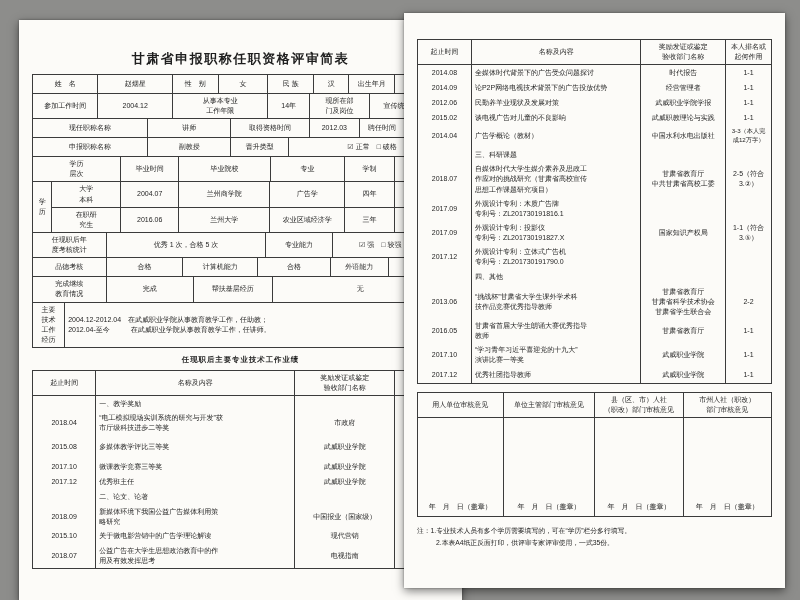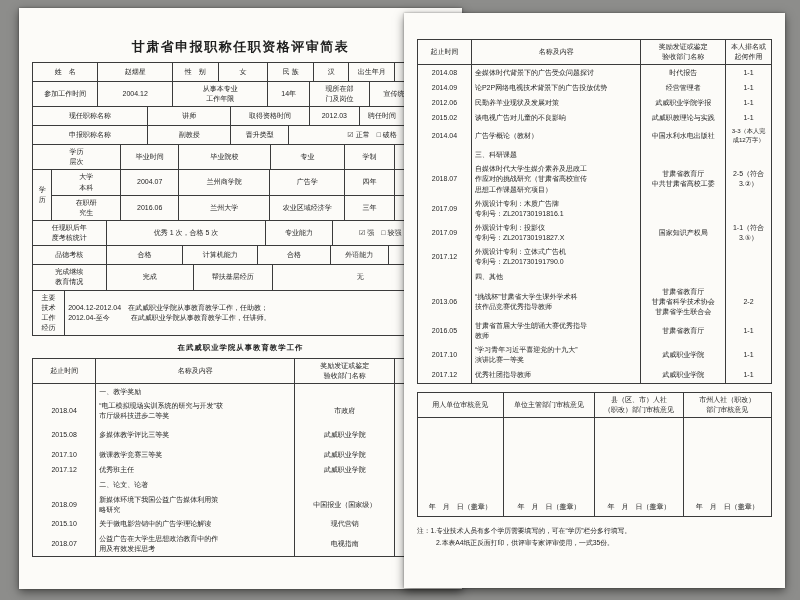--- a/index.html
+++ b/index.html
@@ -7,21 +7,21 @@
     width:800px;height:600px;overflow:hidden;
     background:#8d8d8b;
     font-family:"Liberation Sans","DejaVu Sans",sans-serif;
     color:#1e1e1e;
   }
   .page{
     position:absolute;background:#fcfbf8;
     box-shadow:0 3px 9px rgba(0,0,0,.5),0 0 2px rgba(0,0,0,.35);
     font-size:7px;line-height:1.45;
   }
-  #p1{left:19px;top:8px;width:443px;height:581px;}
+  #p1{left:19px;top:20px;width:443px;height:581px;}
   #p2{left:404px;top:13px;width:381px;height:575px;}
   .inner{padding:0 13px;}
   .title{font-weight:bold;font-size:13px;text-align:center;letter-spacing:1.5px;margin:30px 0 5px;}
   .sec{text-align:center;font-size:7.4px;font-weight:bold;letter-spacing:1px;margin:7px 0 4px;}
   .tb{border:1px solid #3b3b3b;}
   .r{display:flex;align-items:stretch;}
   .tb > .r + .r{border-top:1px solid #3b3b3b;}
   .tb > .bd{border-top:1px solid #3b3b3b;}
   .sub{display:flex;flex-direction:column;}
   .sub > .r + .r{border-top:1px solid #3b3b3b;}
@@ -156,21 +156,21 @@
       <div class="r">
         <div class="c" style="width:7.5%">主要
 技术
 工作
 经历</div>
         <div class="c cl" style="width:92.5%">2004.12-2012.04　在武威职业学院从事教育教学工作，任助教；
 2012.04-至今　　　在武威职业学院从事教育教学工作，任讲师。</div>
       </div>
     </div>
 
-    <div class="sec">在武威职业学院从事教育教学工作</div>
+    <div class="sec">任现职后主要专业技术工作业绩</div>
 
     <div class="tb">
       <div class="r">
         <div class="c" style="width:15%">起止时间</div>
         <div class="c" style="width:48%">名称及内容</div>
         <div class="c" style="width:24%">奖励发证或鉴定
 验收部门名称</div>
         <div class="c" style="width:13%">本人排名或
 起何作用</div>
       </div>

